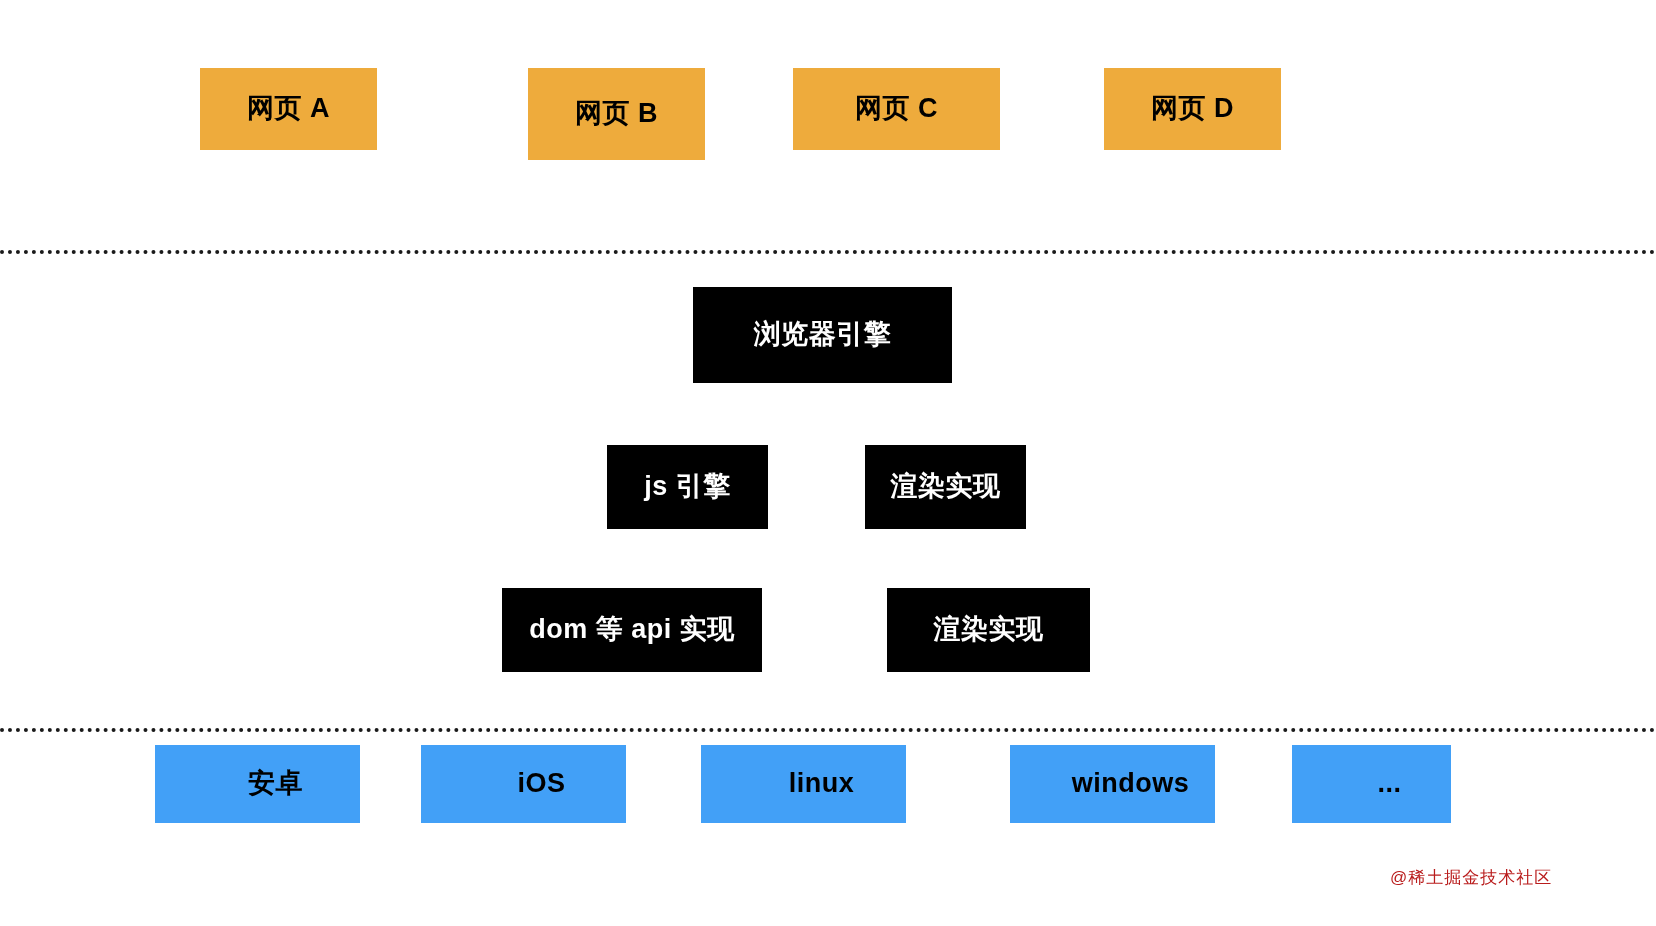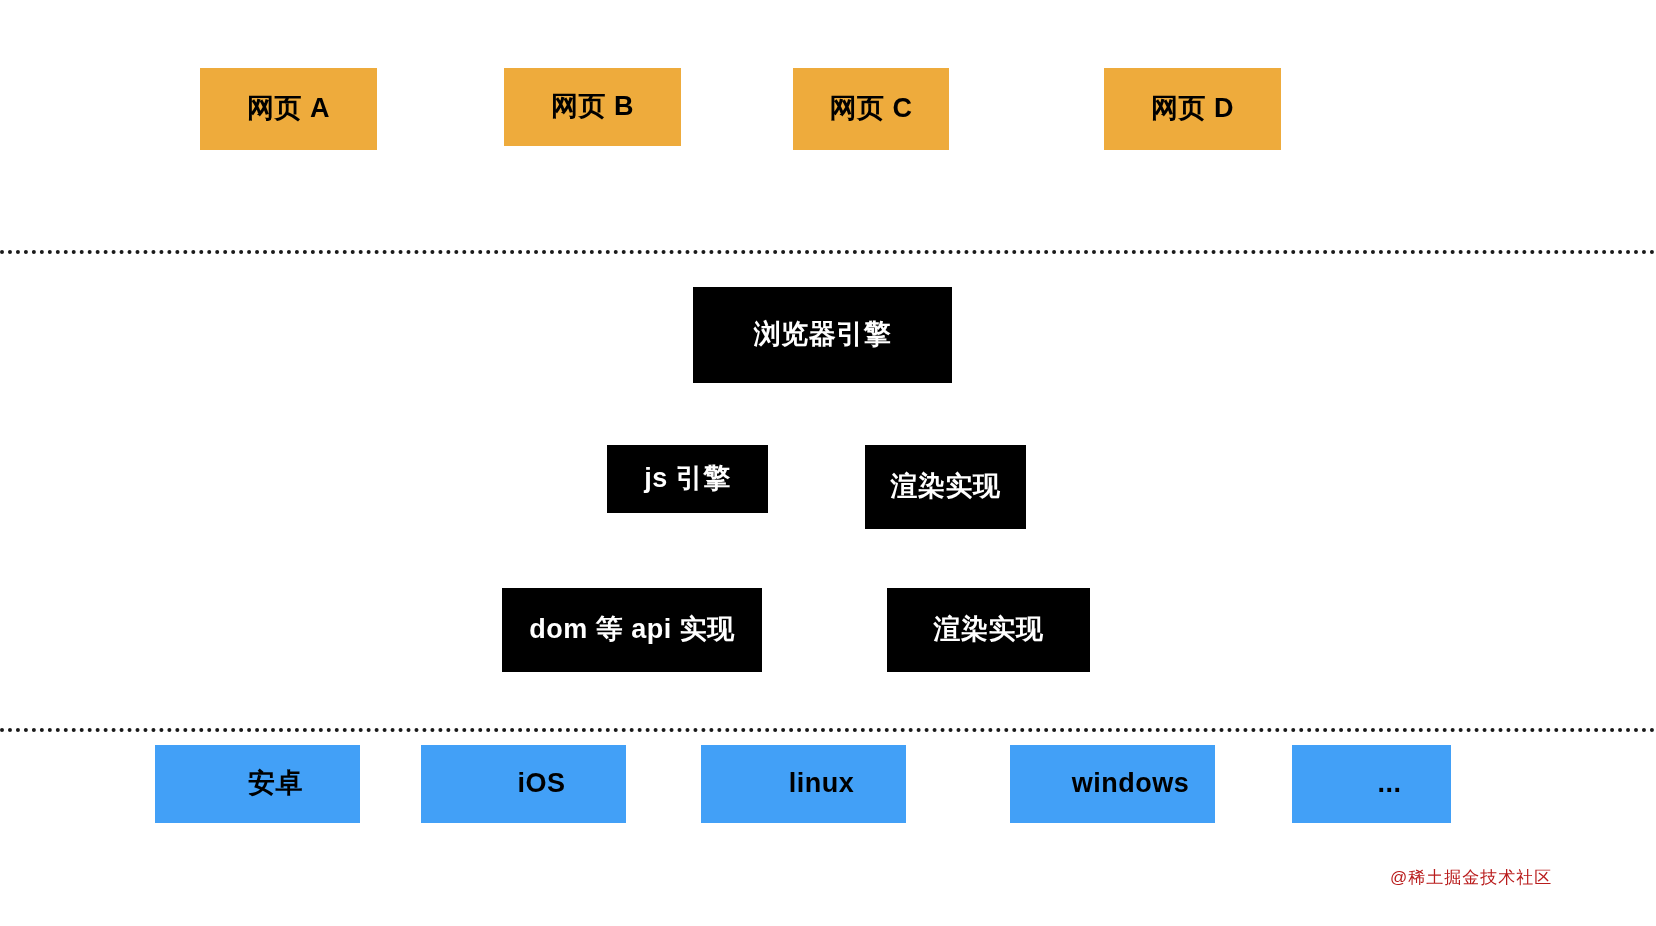--- a/index.html
+++ b/index.html
@@ -73,28 +73,28 @@
     letter-spacing: 1px;
     white-space: nowrap;
   }
 </style>
 </head>
 <body>
 
 <div id="canvas">
 
   <div class="node page" style="left: 200px; top: 68px; width: 177px; height: 82px;">网页 A</div>
-  <div class="node page" style="left: 504px; top: 68px; width: 177px; height: 78px;">网页 B</div>
-  <div class="node page" style="left: 793px; top: 68px; width: 156px; height: 82px; text-align: right;">网页 C</div>
+  <div class="node page" style="left: 528px; top: 68px; width: 177px; height: 92px;">网页 B</div>
+  <div class="node page" style="left: 793px; top: 68px; width: 207px; height: 82px; text-align: right;">网页 C</div>
   <div class="node page" style="left: 1104px; top: 68px; width: 177px; height: 82px;">网页 D</div>
 
   <div class="divider" style="top: 250px;"></div>
 
   <div class="node engine" style="left: 693px; top: 287px; width: 259px; height: 96px;">浏览器引擎</div>
-  <div class="node engine" style="left: 607px; top: 445px; width: 161px; height: 68px;">js 引擎</div>
+  <div class="node engine" style="left: 607px; top: 445px; width: 161px; height: 84px;">js 引擎</div>
   <div class="node engine" style="left: 865px; top: 445px; width: 161px; height: 84px;">渲染实现</div>
   <div class="node engine" style="left: 502px; top: 588px; width: 260px; height: 84px;">dom 等 api 实现</div>
   <div class="node engine" style="left: 887px; top: 588px; width: 203px; height: 84px;">渲染实现</div>
 
   <div class="divider" style="top: 728px;"></div>
 
   <div class="node platform" style="left: 155px; top: 745px; width: 205px; height: 78px;">安卓</div>
   <div class="node platform" style="left: 421px; top: 745px; width: 205px; height: 78px;">iOS</div>
   <div class="node platform" style="left: 701px; top: 745px; width: 205px; height: 78px;">linux</div>
   <div class="node platform" style="left: 1010px; top: 745px; width: 205px; height: 78px;">windows</div>

